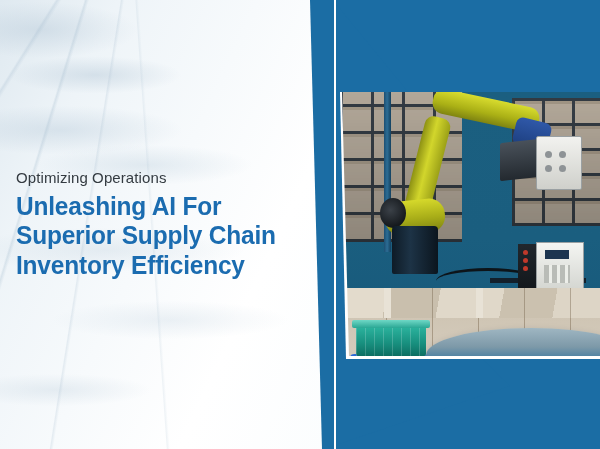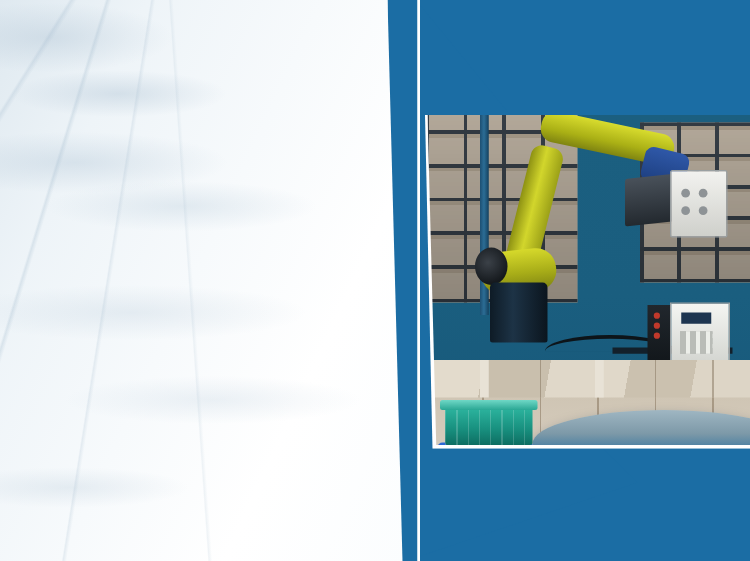--- a/index.html
+++ b/index.html
@@ -394,14 +394,22 @@
     <div class="agv">
       
       
     </div>
     <div class="tote">
       <span class="tote-ribs"></span>
     </div>
     <div class="tote-lip"></div>
   </div>
 
+  <div class="text-block">
+    <p class="eyebrow">Optimizing Operations</p>
+    <h1 class="headline">
+      <span>Unleashing AI For</span>
+      <span>Superior Supply Chain</span>
+      <span>Inventory Efficiency</span>
+    </h1>
+  </div>
 
 </div>
 
 </body></html>

